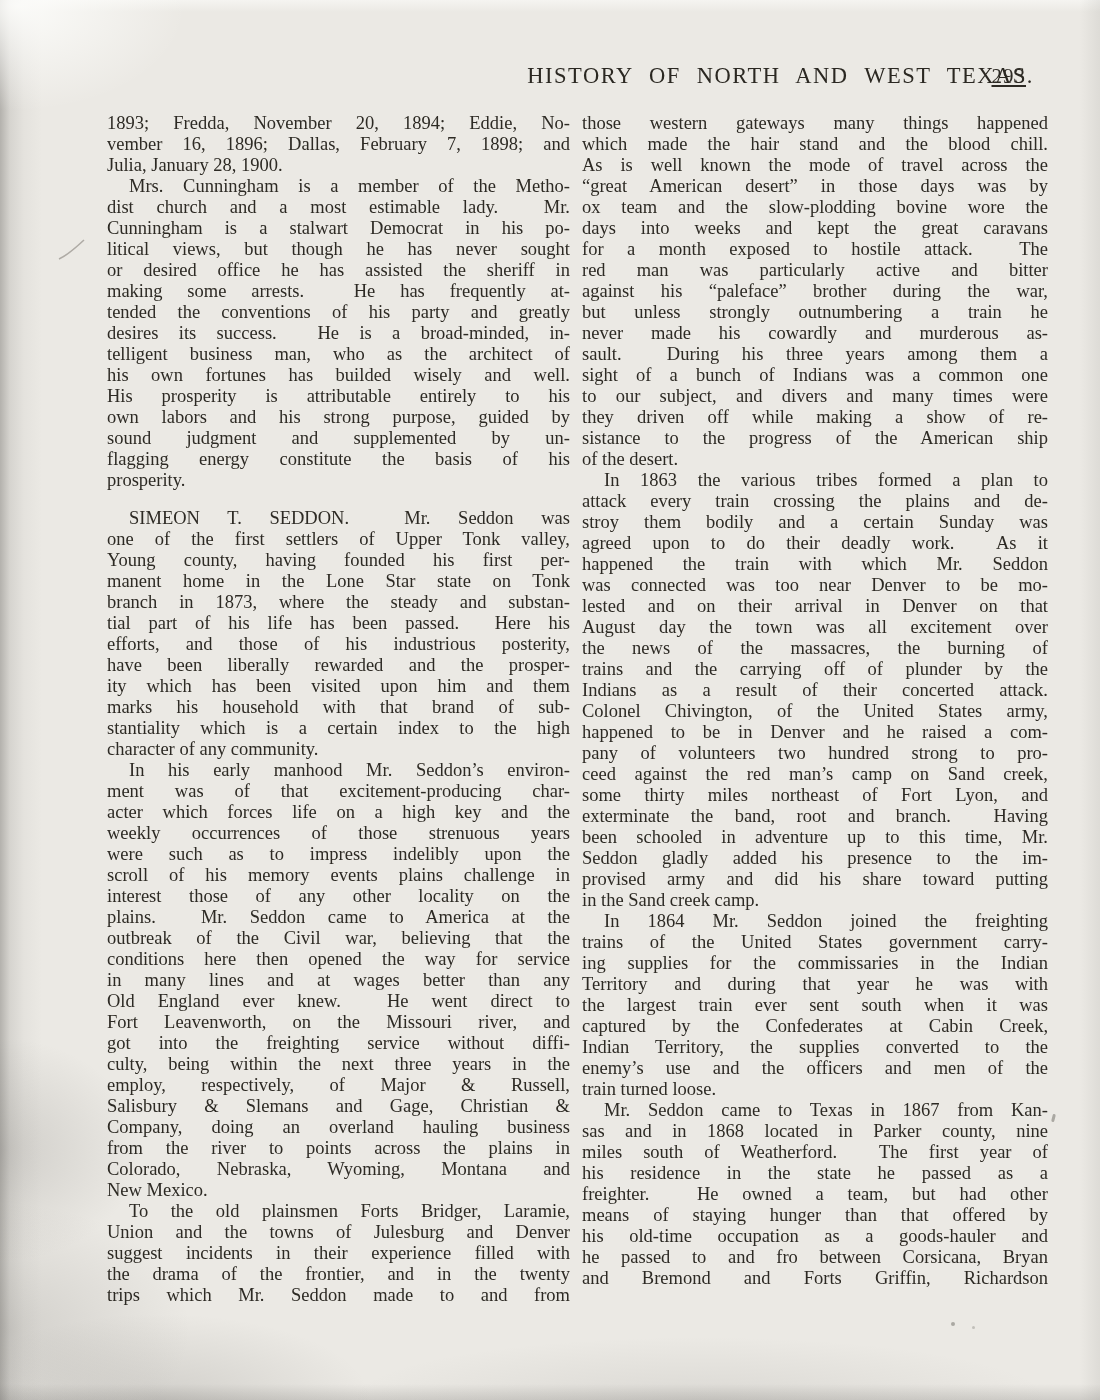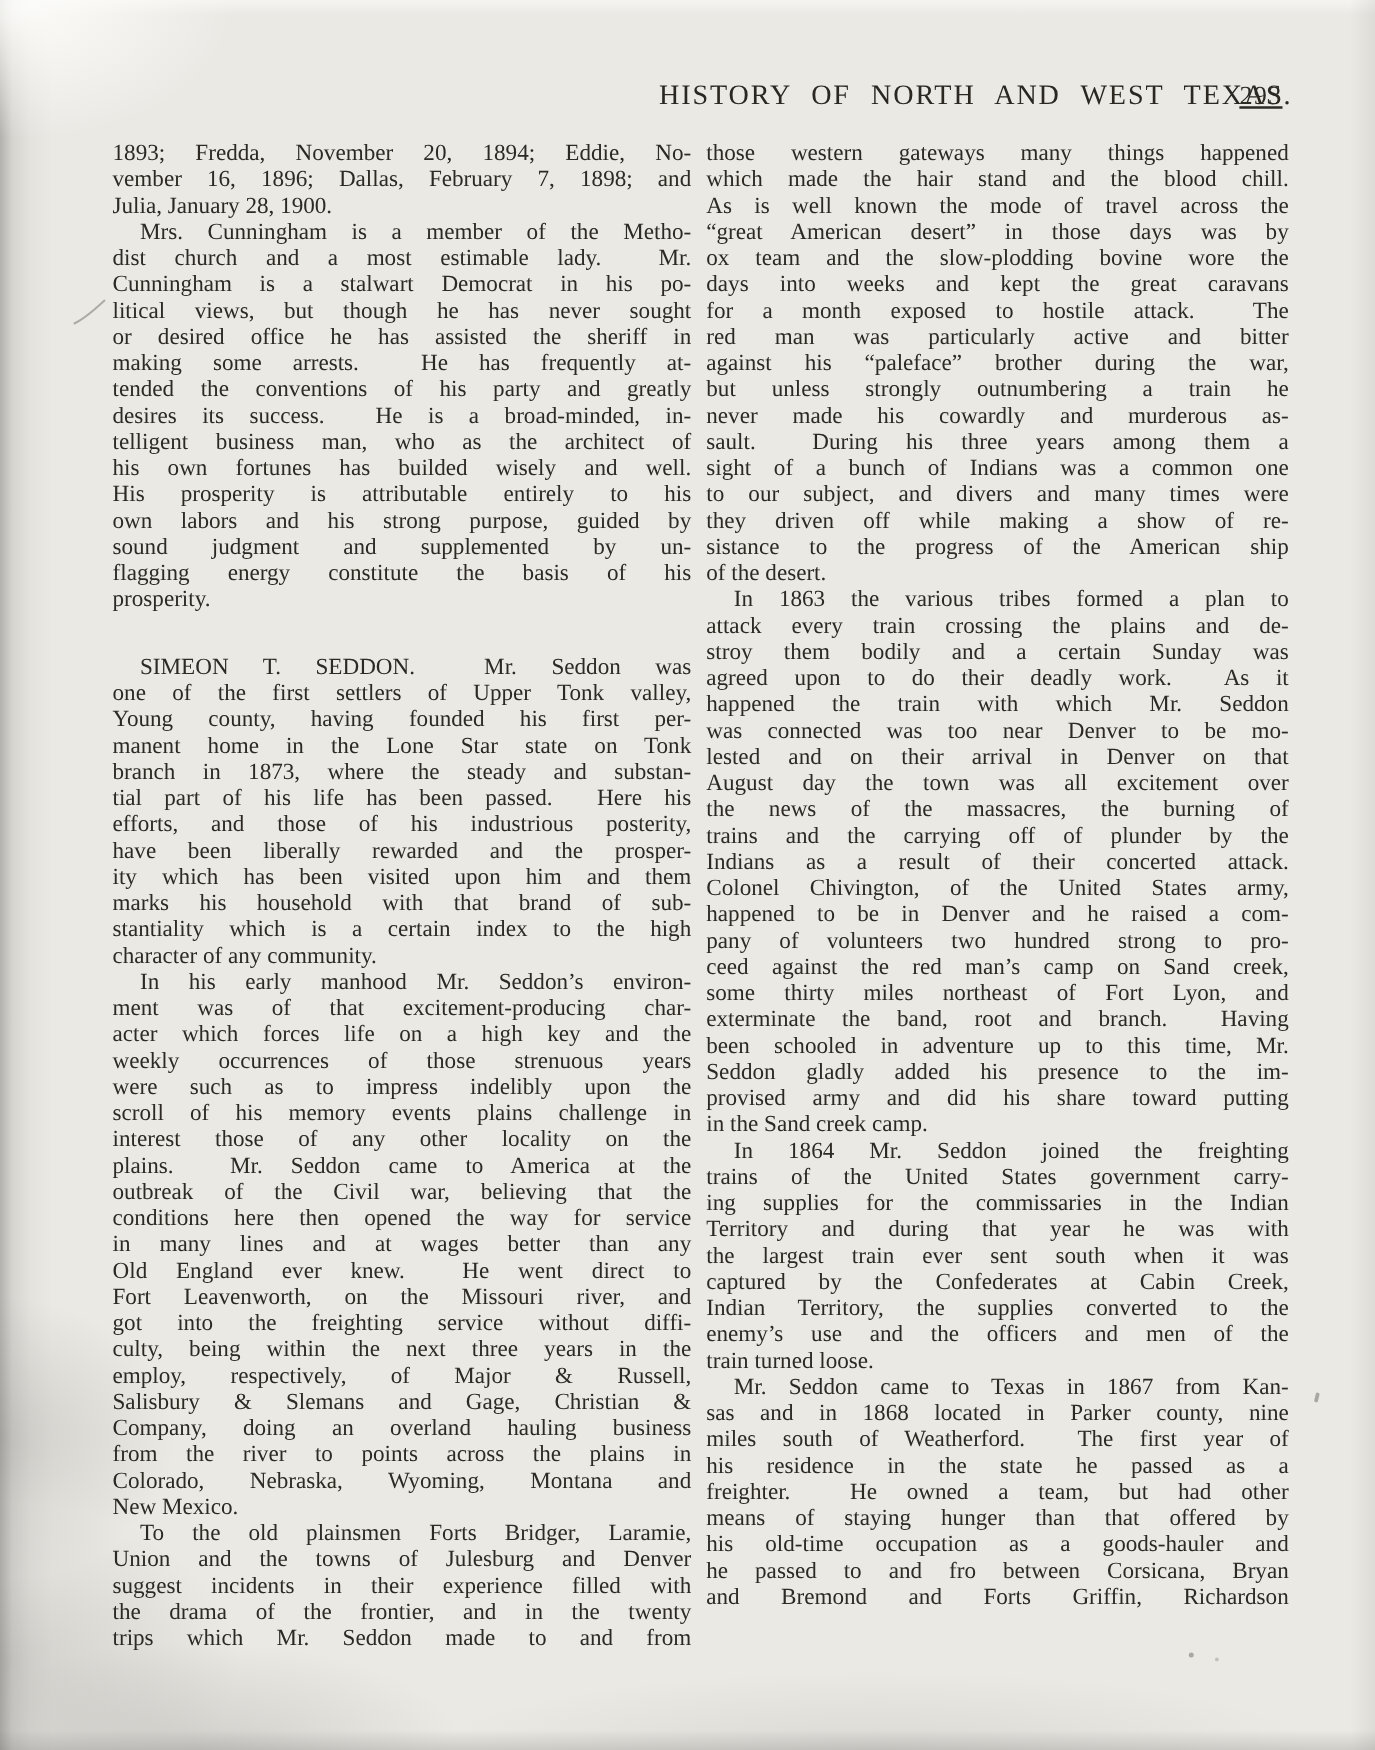--- a/index.html
+++ b/index.html
@@ -26,33 +26,33 @@
     position:absolute; top:63px; left:95px; width:939px;
     text-align:right;
     font-size:22.5px; letter-spacing:1.5px; word-spacing:9px;
     color:#2b2822;
   }
   .page-number {
     position:absolute; top:64px; right:74px;
     font-size:21px; letter-spacing:1px;text-decoration:underline;
   }
   .columns {
-    position:absolute; top:113px; left:90px;
+    position:absolute; top:113px; left:107px;
     display:flex; gap:12px;
   }
   .column { width:463px; font-size:18.5px; line-height:21px; }
   .column.col-right { width:466px; }
   .line {
     text-align:justify;
     text-align-last:justify;
     white-space:pre-wrap;
   }
   .line.last { text-align-last:left; }
   .line.indent { text-indent:22px; }
-  .paragraph.space-before { margin-top:33px; }
+  .paragraph.space-before { margin-top:17px; }
   .pencil-mark { position:absolute; left:58px; top:238px; width:28px; height:24px; opacity:.8; }
   .speck { position:absolute; background:#8f8c86; opacity:.7; }
   .speck-quote { left:1052px; top:1114px; width:3px; height:8px; border-radius:2px; transform:rotate(14deg); }
   .speck-dot-a { left:951px; top:1322px; width:4px; height:4px; border-radius:50%; }
   .speck-dot-b { left:972px; top:1326px; width:3px; height:3px; border-radius:50%; opacity:.45; }
 </style>
 </head>
 <body>
 
 <div class="page">

